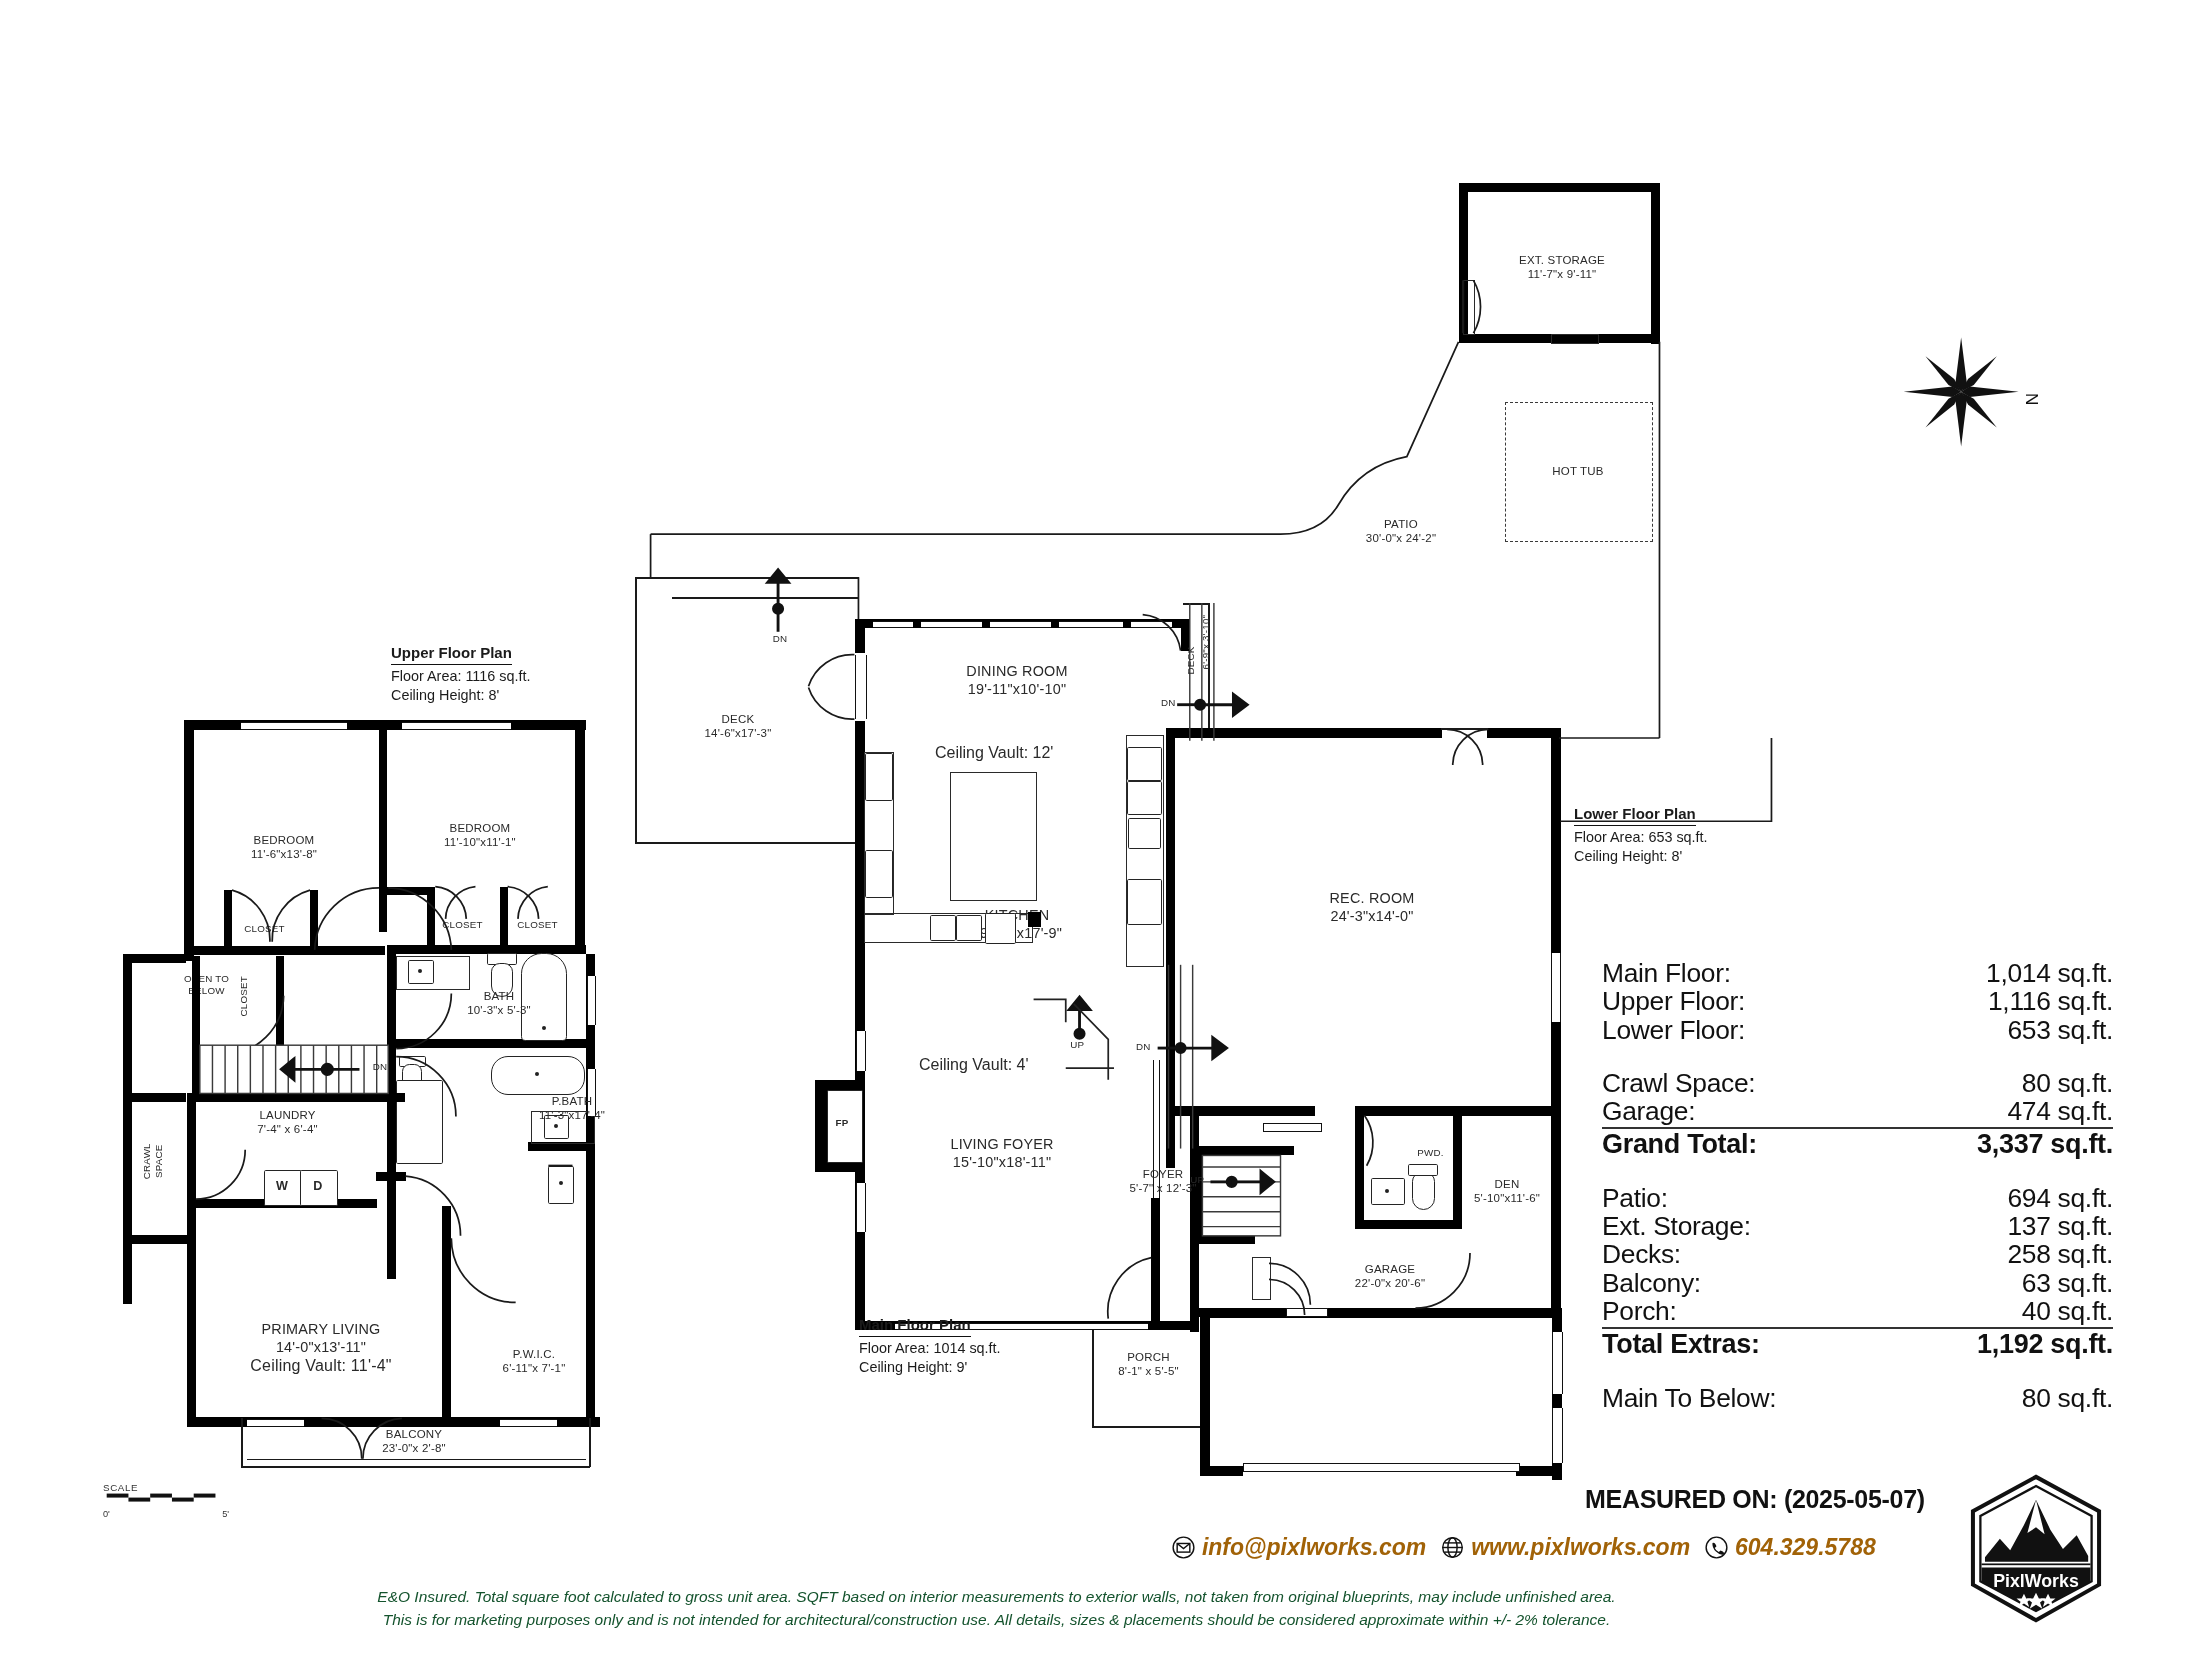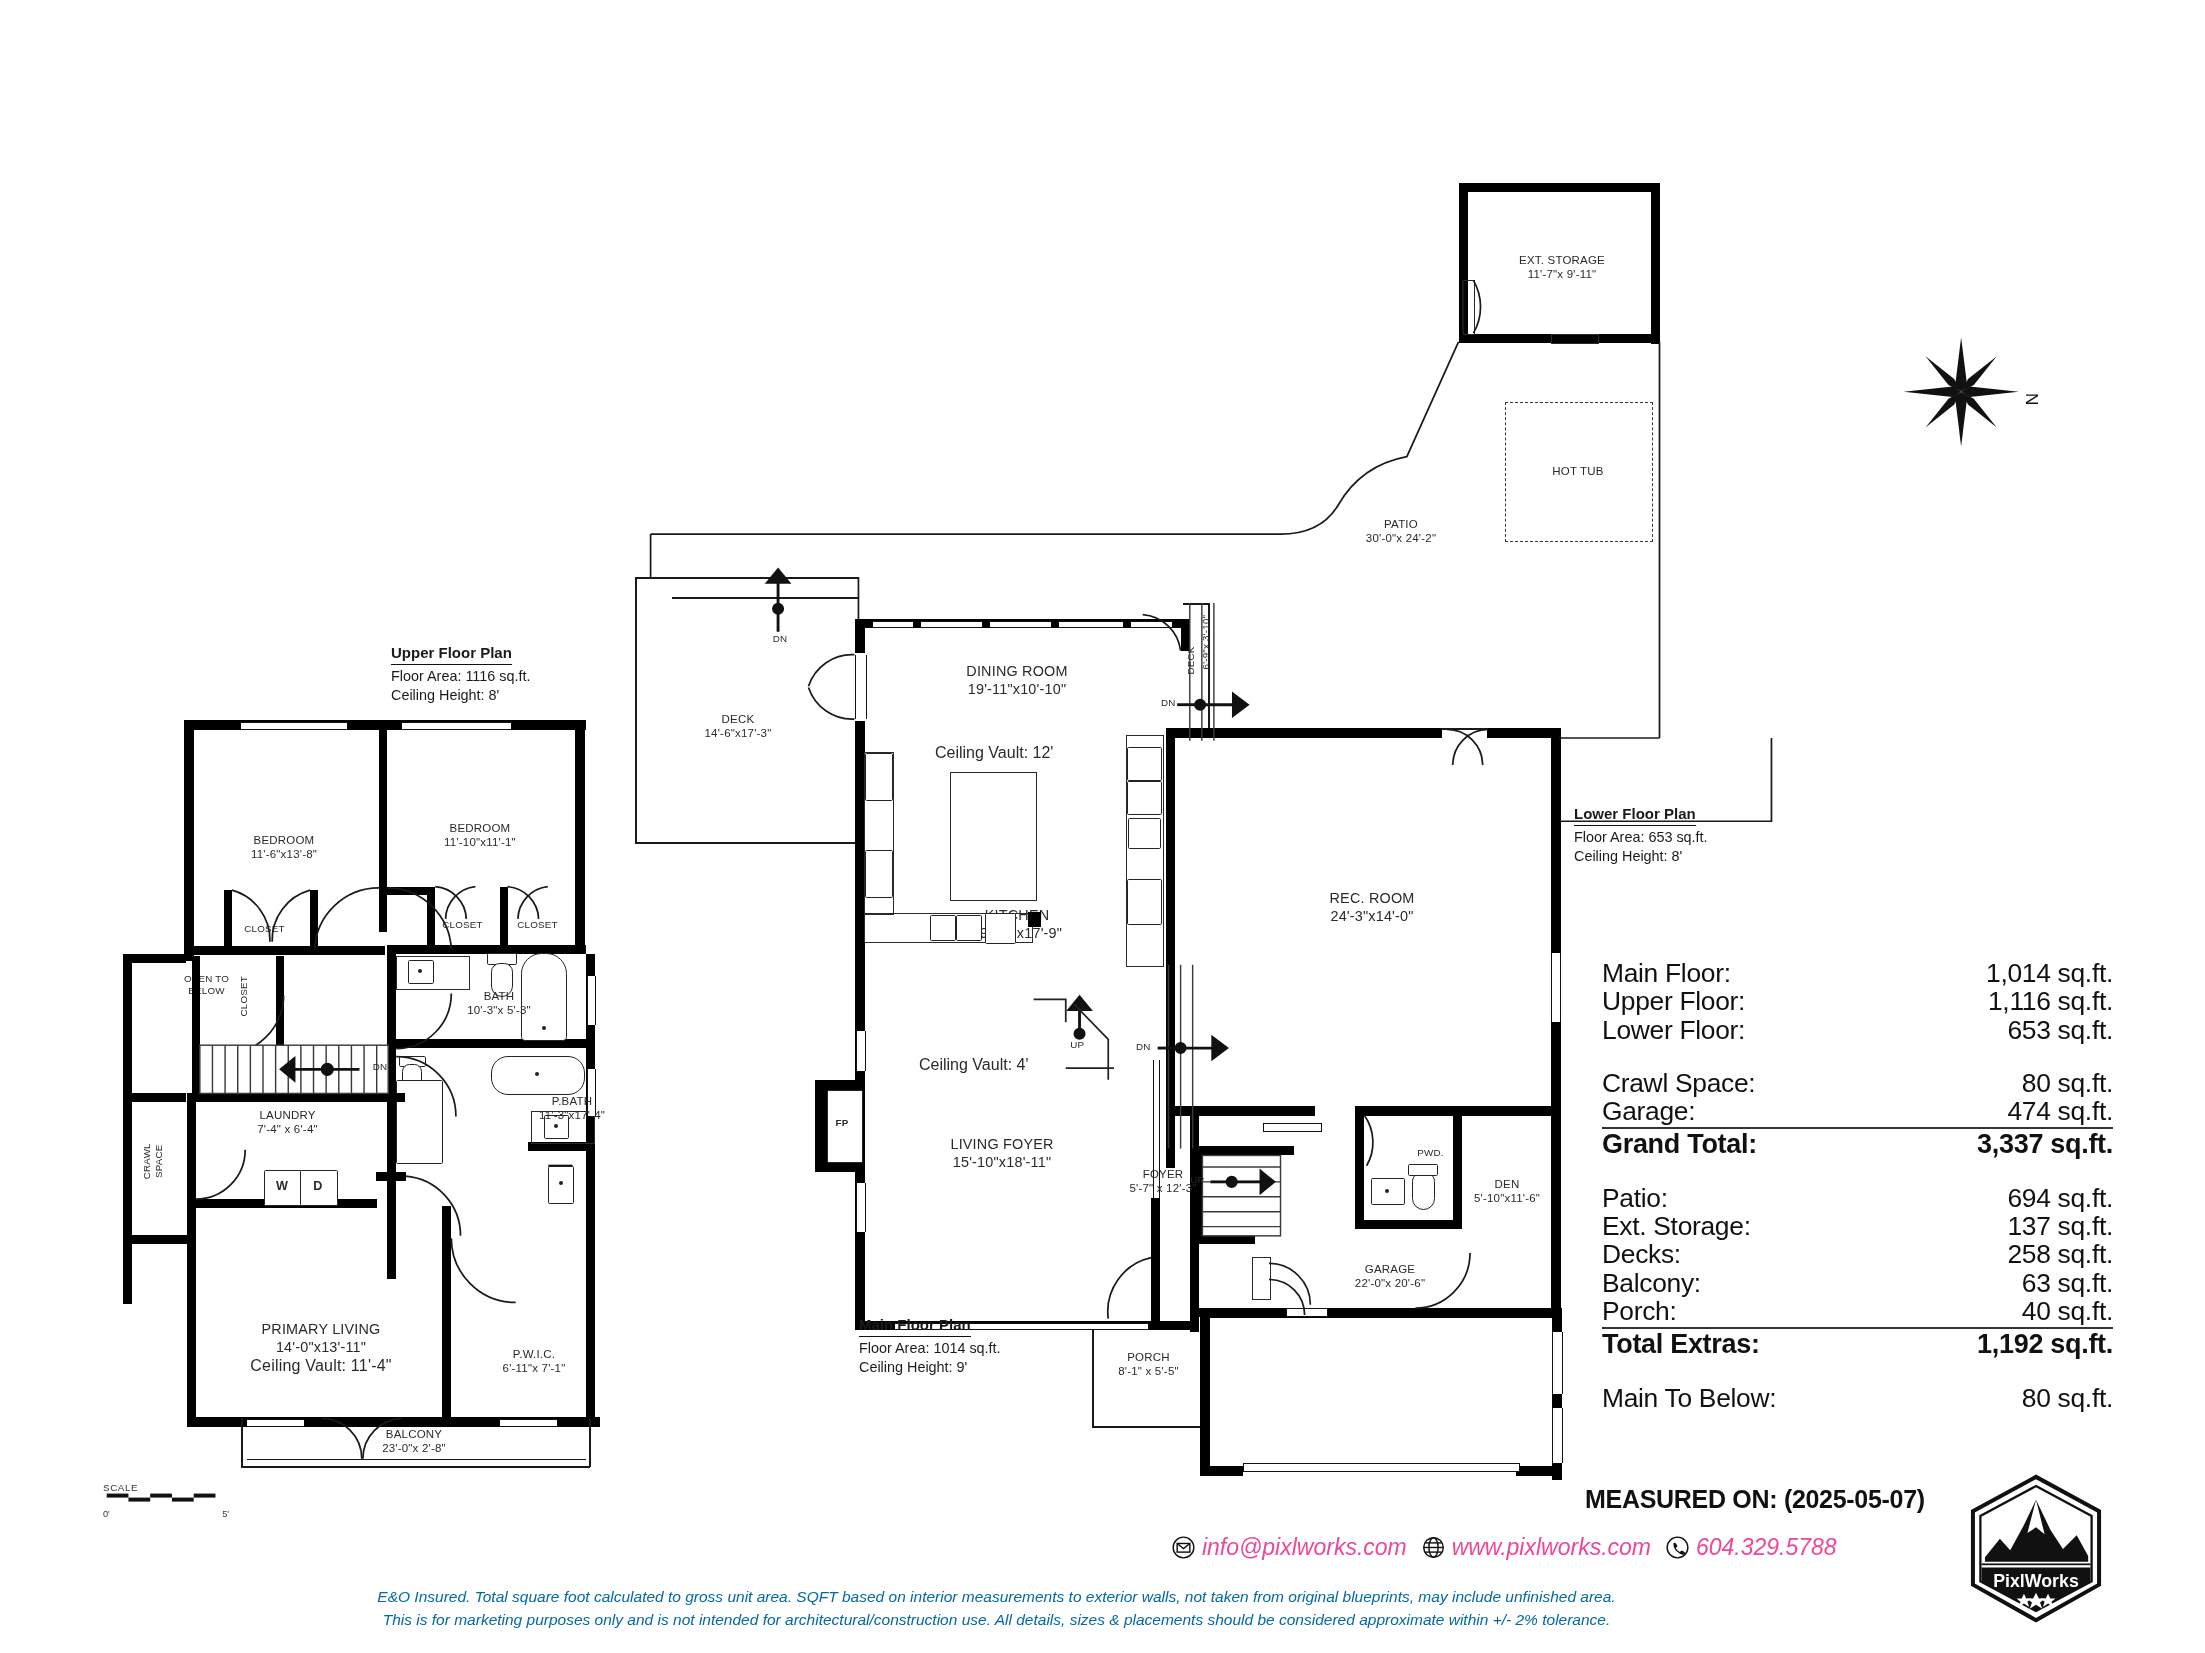--- a/index.html
+++ b/index.html
@@ -37,24 +37,24 @@
   #summary{position:absolute;left:1602px;top:959px;width:511px;font-size:0;}
   .grp{margin-bottom:25px;}
   .srow{display:flex;justify-content:space-between;align-items:baseline;font-size:26.4px;line-height:1.07;color:#111;white-space:nowrap;}
   .srow .k{letter-spacing:-0.3px;}
   .srow .v{letter-spacing:-0.3px;}
   .srow.tot{font-weight:bold;font-size:27px;border-top:2.9px solid #333;padding-top:1.1px;margin-top:1.7px;}
   .srow.solo{margin-top:0;}
 
   
   #measured{position:absolute;left:1585px;top:1485px;font-size:25px;font-weight:bold;letter-spacing:-0.3px;color:#111;white-space:nowrap;}
-  #contact{position:absolute;left:1172px;top:1534px;display:flex;align-items:flex-end;gap:15px;font-size:23px;font-weight:normal;font-style:italic;color:#ec4899;white-space:nowrap;}
+  #contact{position:absolute;left:1172px;top:1534px;display:flex;align-items:flex-end;gap:15px;font-size:23px;font-weight:bold;font-style:italic;color:#a16207;white-space:nowrap;}
   #contact .ci{display:inline-flex;align-items:center;gap:6.9px;}
   .cico{display:inline-block;width:23px;height:23px;}
-  #disc{position:absolute;left:0;top:1585px;width:1993px;text-align:center;font-size:15.5px;font-style:italic;line-height:1.5;color:#0369a1;}
+  #disc{position:absolute;left:0;top:1585px;width:1993px;text-align:center;font-size:15.5px;font-style:italic;line-height:1.5;color:#14532d;}
   #disc div{white-space:nowrap;}
 
   
   #logo{position:absolute;left:1964px;top:1470px;width:144px;height:172px;}
 
   
   #compass{position:absolute;left:1895px;top:333px;width:184px;height:121px;}
   #scalebar{position:absolute;left:103px;top:1482px;width:126px;}
   #scalebar .lbl{font-size:9.8px;color:#333;letter-spacing:0.6px;}
   #scalebar .ends{display:flex;justify-content:space-between;font-size:9.2px;color:#333;margin-top:1.1px;}

